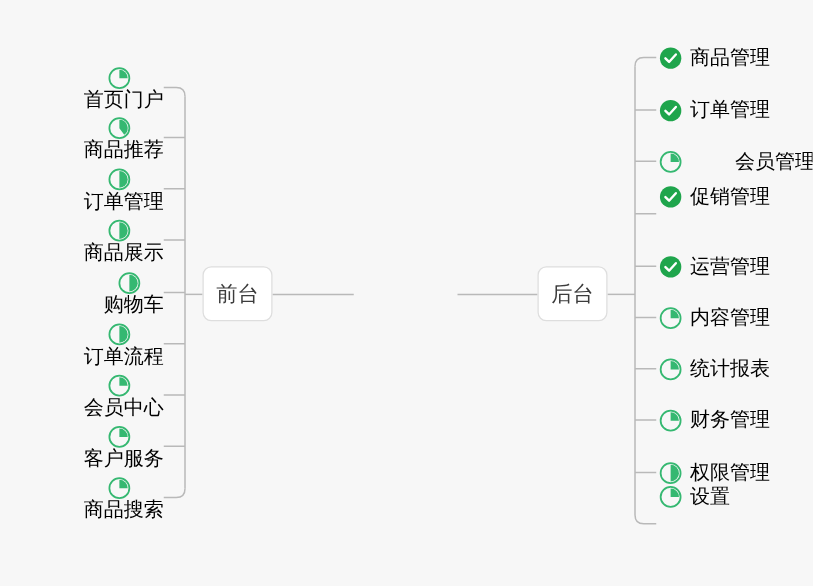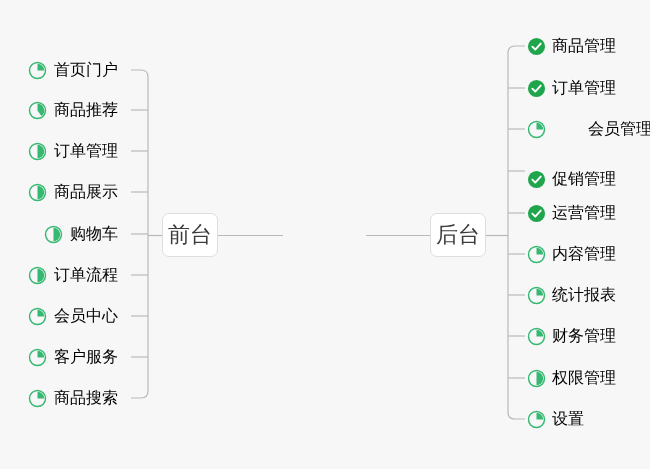--- a/index.html
+++ b/index.html
@@ -48,40 +48,41 @@
   .branch-node {
     position: absolute;
     width: 56px;
     height: 44px;
     background: #ffffff;
     border: 1px solid #dedede;
     border-radius: 7px;
     display: flex;
     align-items: center;
     justify-content: center;
-    font-size: 22px;
+    font-size: 17px;
     color: #3c3c3c;
     box-sizing: border-box;
   }
   .branch-front { left: 162px; top: 213px; }
   .branch-back  { left: 430px; top: 213px; align-items: center; }
 
   
   .leaf {
     position: absolute;
     height: 26px;
     display: flex;
     align-items: center;
     font-size: 16px;
     color: #000000;
     white-space: nowrap;
   }
   .leaf-left {
-    right: 532px;          
-    justify-content: flex-start;
+    right: 519px;          
+    flex-direction: column;
+    justify-content: center;
   }
   .leaf-right {
     left: 527px;
   }
   .leaf-label { line-height: 1; }
   .leaf-left .leaf-label { margin-left: 7px; }
   .leaf-right .leaf-label { margin-left: 6px; }
 
   .ico {
     width: 19px;
@@ -212,21 +213,21 @@
         </svg>
         <span class="leaf-label">订单管理</span>
       </div>
       <div class="leaf leaf-right" style="top: 116px; gap: 36px;">
         <svg class="ico" viewBox="0 0 20 20">
           <circle cx="10" cy="10" r="8.4" fill="none" stroke="#35b871" stroke-width="1.5"></circle>
           <path d="M 10 10 L 10 3 A 7 7 0 0 1 17.000 10.000 Z" fill="#35b871"></path>
         </svg>
         <span class="leaf-label">会员管理</span>
       </div>
-      <div class="leaf leaf-right" style="top: 166px;">
+      <div class="leaf leaf-right" style="top: 144px;">
         <svg class="ico" viewBox="0 0 20 20">
           <circle cx="10" cy="10" r="9" fill="#1fa54c"></circle>
           <path d="M 5.6 10.2 L 8.7 13.2 L 14.4 6.9" fill="none" stroke="#ffffff" stroke-width="2" stroke-linecap="round" stroke-linejoin="round"></path>
         </svg>
         <span class="leaf-label">促销管理</span>
       </div>
       <div class="leaf leaf-right" style="top: 200px;">
         <svg class="ico" viewBox="0 0 20 20">
           <circle cx="10" cy="10" r="9" fill="#1fa54c"></circle>
           <path d="M 5.6 10.2 L 8.7 13.2 L 14.4 6.9" fill="none" stroke="#ffffff" stroke-width="2" stroke-linecap="round" stroke-linejoin="round"></path>
@@ -254,21 +255,21 @@
         </svg>
         <span class="leaf-label">财务管理</span>
       </div>
       <div class="leaf leaf-right" style="top: 365px;">
         <svg class="ico" viewBox="0 0 20 20">
           <circle cx="10" cy="10" r="8.4" fill="none" stroke="#35b871" stroke-width="1.5"></circle>
           <path d="M 10 10 L 10 3 A 7 7 0 0 1 10.000 17.000 Z" fill="#35b871"></path>
         </svg>
         <span class="leaf-label">权限管理</span>
       </div>
-      <div class="leaf leaf-right" style="top: 406px; text-align: right;">
+      <div class="leaf leaf-right" style="top: 384px; text-align: right;">
         <svg class="ico" viewBox="0 0 20 20">
           <circle cx="10" cy="10" r="8.4" fill="none" stroke="#35b871" stroke-width="1.5"></circle>
           <path d="M 10 10 L 10 3 A 7 7 0 0 1 17.000 10.000 Z" fill="#35b871"></path>
         </svg>
         <span class="leaf-label">设置</span>
       </div>
     </div>
 
 </div>
 

